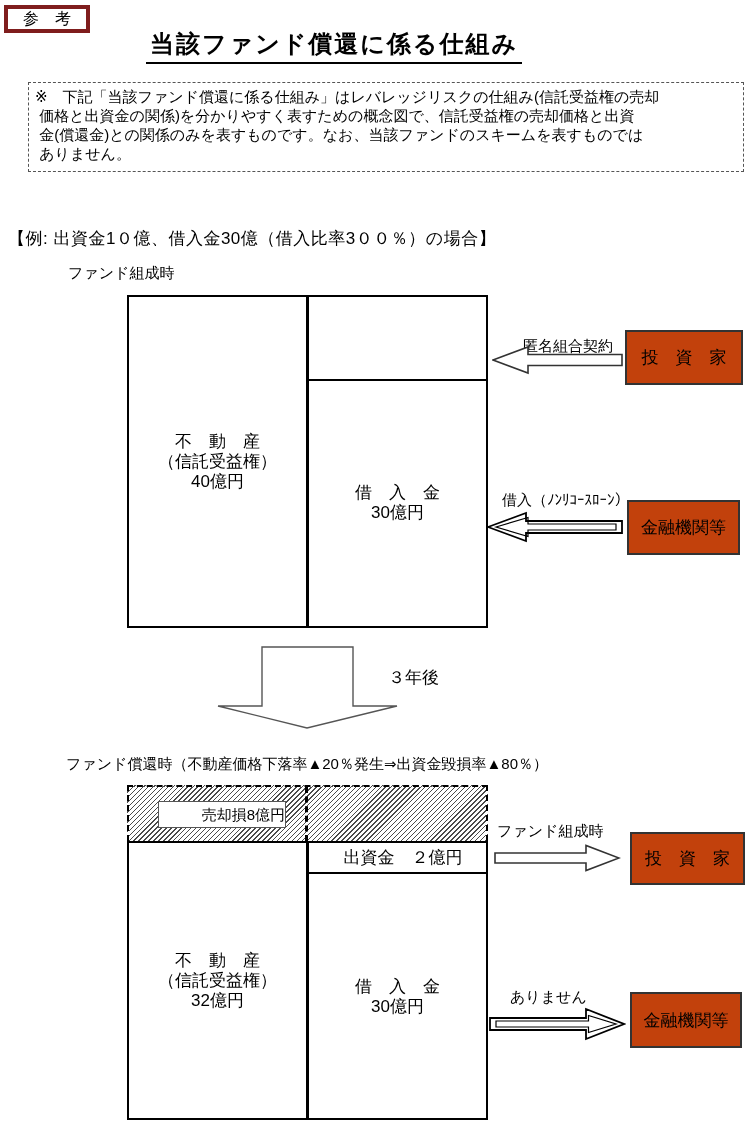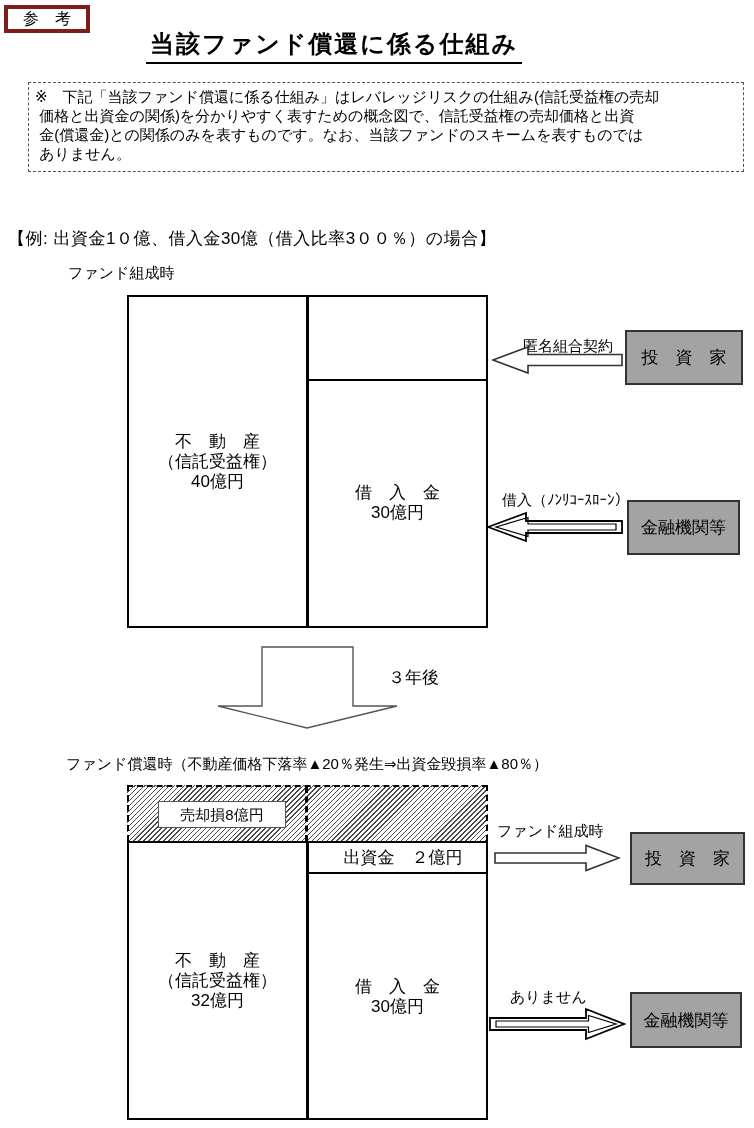--- a/index.html
+++ b/index.html
@@ -40,21 +40,21 @@
   .d1 { left: 127px; top: 295px; width: 361px; height: 333px; border: 2px solid #000; }
   .d1 .vdiv { position: absolute; left: 177px; top: 0; width: 3px; height: 100%; background: #000; }
   .d1 .hdiv { position: absolute; left: 180px; right: 0; top: 82px; height: 2px; background: #000; }
   .cell { position: absolute; font-size: 17px; line-height: 20px; }
   .d1-left { left: 0; top: 0; width: 177px; height: 100%; }
   .d1-equity { left: 180px; top: 0; width: 177px; height: 82px; }
   .d1-loan { left: 180px; top: 84px; width: 177px; height: 243px; }
 
   .small-lbl { font-size: 15px; white-space: nowrap; }
   .partner-box {
-    border: 2px solid #333; background: #a3a3a3; font-size: 17px;
+    border: 2px solid #333; background: #c2410c; font-size: 17px;
   }
   .inv1 { left: 625px; top: 330px; width: 118px; height: 55px; }
   .bank1 { left: 627px; top: 500px; width: 113px; height: 55px; }
   .inv2 { left: 630px; top: 832px; width: 115px; height: 53px; }
   .bank2 { left: 630px; top: 992px; width: 112px; height: 56px; }
 
   .lbl-tokumei { left: 523px; top: 323px; margin-top: 14px; }
   .lbl-kariire { left: 502px; top: 491px; }
   .lbl-zanyo  { left: 497px; top: 822px; }
   .lbl-yusen  { left: 510px; top: 988px; }
@@ -70,21 +70,21 @@
   
   .hatch-band {
     left: 127px; top: 785px; width: 361px; height: 56px;
     border: 2px dashed #000; border-bottom: none;
     background: repeating-linear-gradient(135deg, #fff 0px, #fff 2.5px, #4a4a4a 2.5px, #4a4a4a 3.5px);
   }
   .hatch-band .vdash { position: absolute; left: 176px; top: 0; height: 100%; width: 0; border-left: 3px dashed #000; }
   .loss-box {
     position: absolute; background: #fff; text-align: center;
   }
-  .loss-sale { left: 29px; top: 14px; width: 128px; height: 27px; border: 1px solid #555; font-size: 15px; line-height: 25px; }
+  .loss-sale { left: 29px; top: 14px; width: 128px; height: 27px; border: 1px solid #555; font-size: 15px; line-height: 25px; text-align: right; }
   .loss-equity { left: 200px; top: 15px; width: 139px; height: 26px; border: 2px solid #000; font-size: 13px; line-height: 22px; font-weight: bold; }
   .d2 { left: 127px; top: 841px; width: 361px; height: 279px; border: 2px solid #000; }
   .d2 .vdiv { position: absolute; left: 177px; top: 0; width: 3px; height: 100%; background: #000; }
   .d2-equity { left: 180px; top: 0; width: 177px; height: 31px; border-bottom: 2px solid #000; padding-left: 11px; }
   .d2-left { left: 0; top: 0; width: 177px; height: 100%; }
   .d2-loan { left: 180px; top: 33px; width: 177px; height: 242px; }
 </style>
 </head>
 <body>
 

